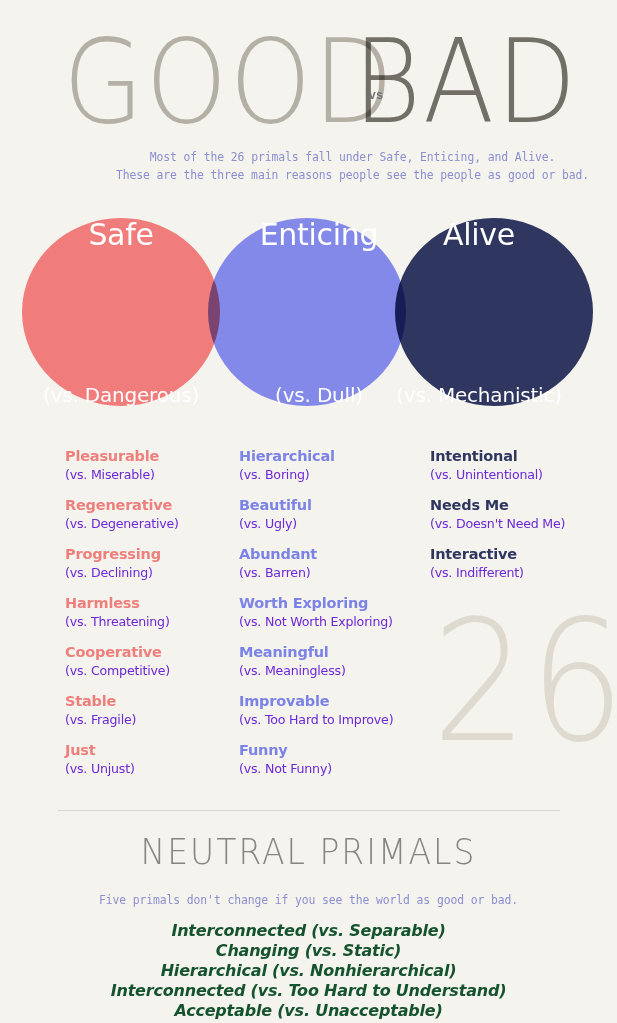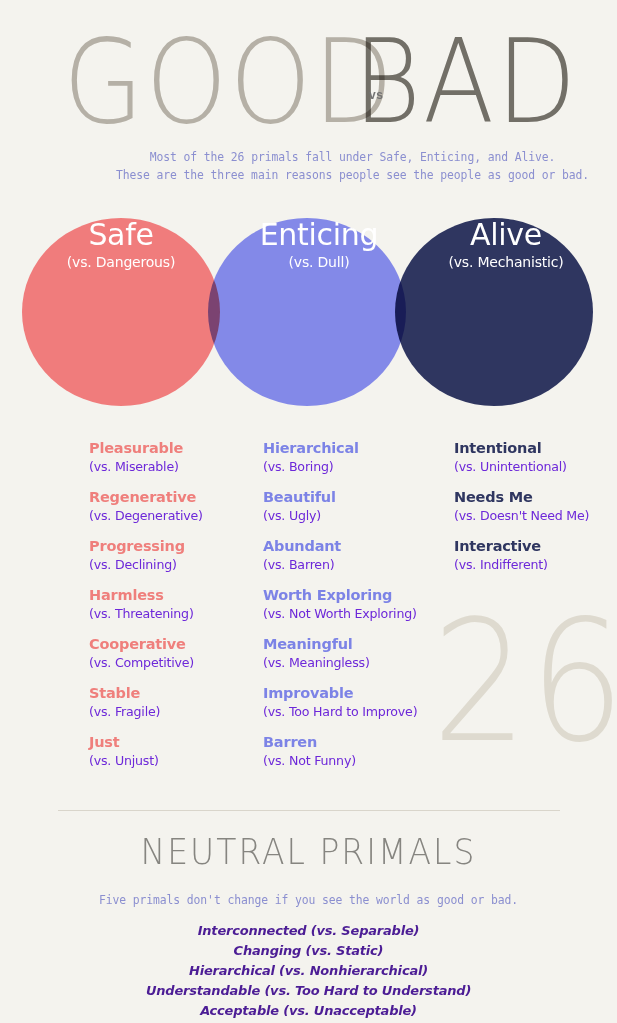--- a/index.html
+++ b/index.html
@@ -103,39 +103,39 @@
   #circle-alive { left: 395px; background: #2f3660; }
 
   .venn-label {
     position: absolute;
     top: 6px;
     width: 198px;
     height: 188px;
     display: flex;
     flex-direction: column;
     align-items: center;
-    justify-content: flex-start;
+    justify-content: space-between;
     color: #ffffff;
     z-index: 10;
     pointer-events: none;
   }
   #label-safe { left: 22px; }
   #label-enticing { left: 220px; }
-  #label-alive { left: 407px; }
+  #label-alive { left: 380px; }
   .venn-name {
     font-family: "DejaVu Sans", sans-serif;
     font-weight: 400;
     font-size: 30px;
     line-height: 33px;
     letter-spacing: -0.3px;
   }
   .venn-sub {
     font-family: "DejaVu Sans", sans-serif;
     font-weight: 400;
-    font-size: 14px;
+    font-size: 20px;
     line-height: 22px;
     margin-top: 0px;
     letter-spacing: -0.2px;
     white-space: nowrap;
   }
 
   
   #watermark-26 {
     position: absolute;
     left: 432px;
@@ -156,22 +156,21 @@
   #columns-block {
     position: absolute;
     top: 437px;
     left: 0;
     width: 617px;
     height: 350px;
     z-index: 2;
   }
   .primal-col {
     position: absolute;
-    top: 2px;
-    margin-left: 24px;
+    top: 10px;
   }
   #col-safe { left: 65px; }
   #col-enticing { left: 239px; }
   #col-alive { left: 430px; }
 
   .primal-item {
     margin-bottom: 13px;
     height: 36px;
   }
   .primal-pos {
@@ -232,23 +231,23 @@
     color: #8b8fd0;
     letter-spacing: -0.1px;
   }
   #neutral-list {
     margin-top: 12px;
   }
   .neutral-item {
     font-family: "DejaVu Sans", sans-serif;
     font-weight: bold;
     font-style: italic;
-    font-size: 13px;
+    font-size: 16px;
     line-height: 20px;
-    color: #4c1d95;
+    color: #14532d;
     letter-spacing: -0.2px;
   }
 </style>
 </head>
 <body>
 
 <div id="header-block">
   <div id="title-row">
     <span class="big-word" id="word-good">GOOD</span>
     <span class="big-word" id="word-bad">BAD</span>
@@ -333,21 +332,21 @@
     </div>
     <div class="primal-item">
       <div class="primal-pos">Meaningful</div>
       <div class="primal-neg">(vs. Meaningless)</div>
     </div>
     <div class="primal-item">
       <div class="primal-pos">Improvable</div>
       <div class="primal-neg">(vs. Too Hard to Improve)</div>
     </div>
     <div class="primal-item">
-      <div class="primal-pos">Barren</div>
+      <div class="primal-pos">Funny</div>
       <div class="primal-neg">(vs. Not Funny)</div>
     </div>
   </div>
 
   <div class="primal-col" id="col-alive">
     <div class="primal-item">
       <div class="primal-pos">Intentional</div>
       <div class="primal-neg">(vs. Unintentional)</div>
     </div>
     <div class="primal-item">
@@ -364,16 +363,16 @@
 
 <div id="divider"></div>
 
 <div id="neutral-block">
   <div id="neutral-heading">NEUTRAL PRIMALS</div>
   <div id="neutral-sub">Five primals don't change if you see the world as good or bad.</div>
   <div id="neutral-list">
     <div class="neutral-item">Interconnected (vs. Separable)</div>
     <div class="neutral-item">Changing (vs. Static)</div>
     <div class="neutral-item">Hierarchical (vs. Nonhierarchical)</div>
-    <div class="neutral-item">Understandable (vs. Too Hard to Understand)</div>
+    <div class="neutral-item">Interconnected (vs. Too Hard to Understand)</div>
     <div class="neutral-item">Acceptable (vs. Unacceptable)</div>
   </div>
 </div>
 
 </body></html>

